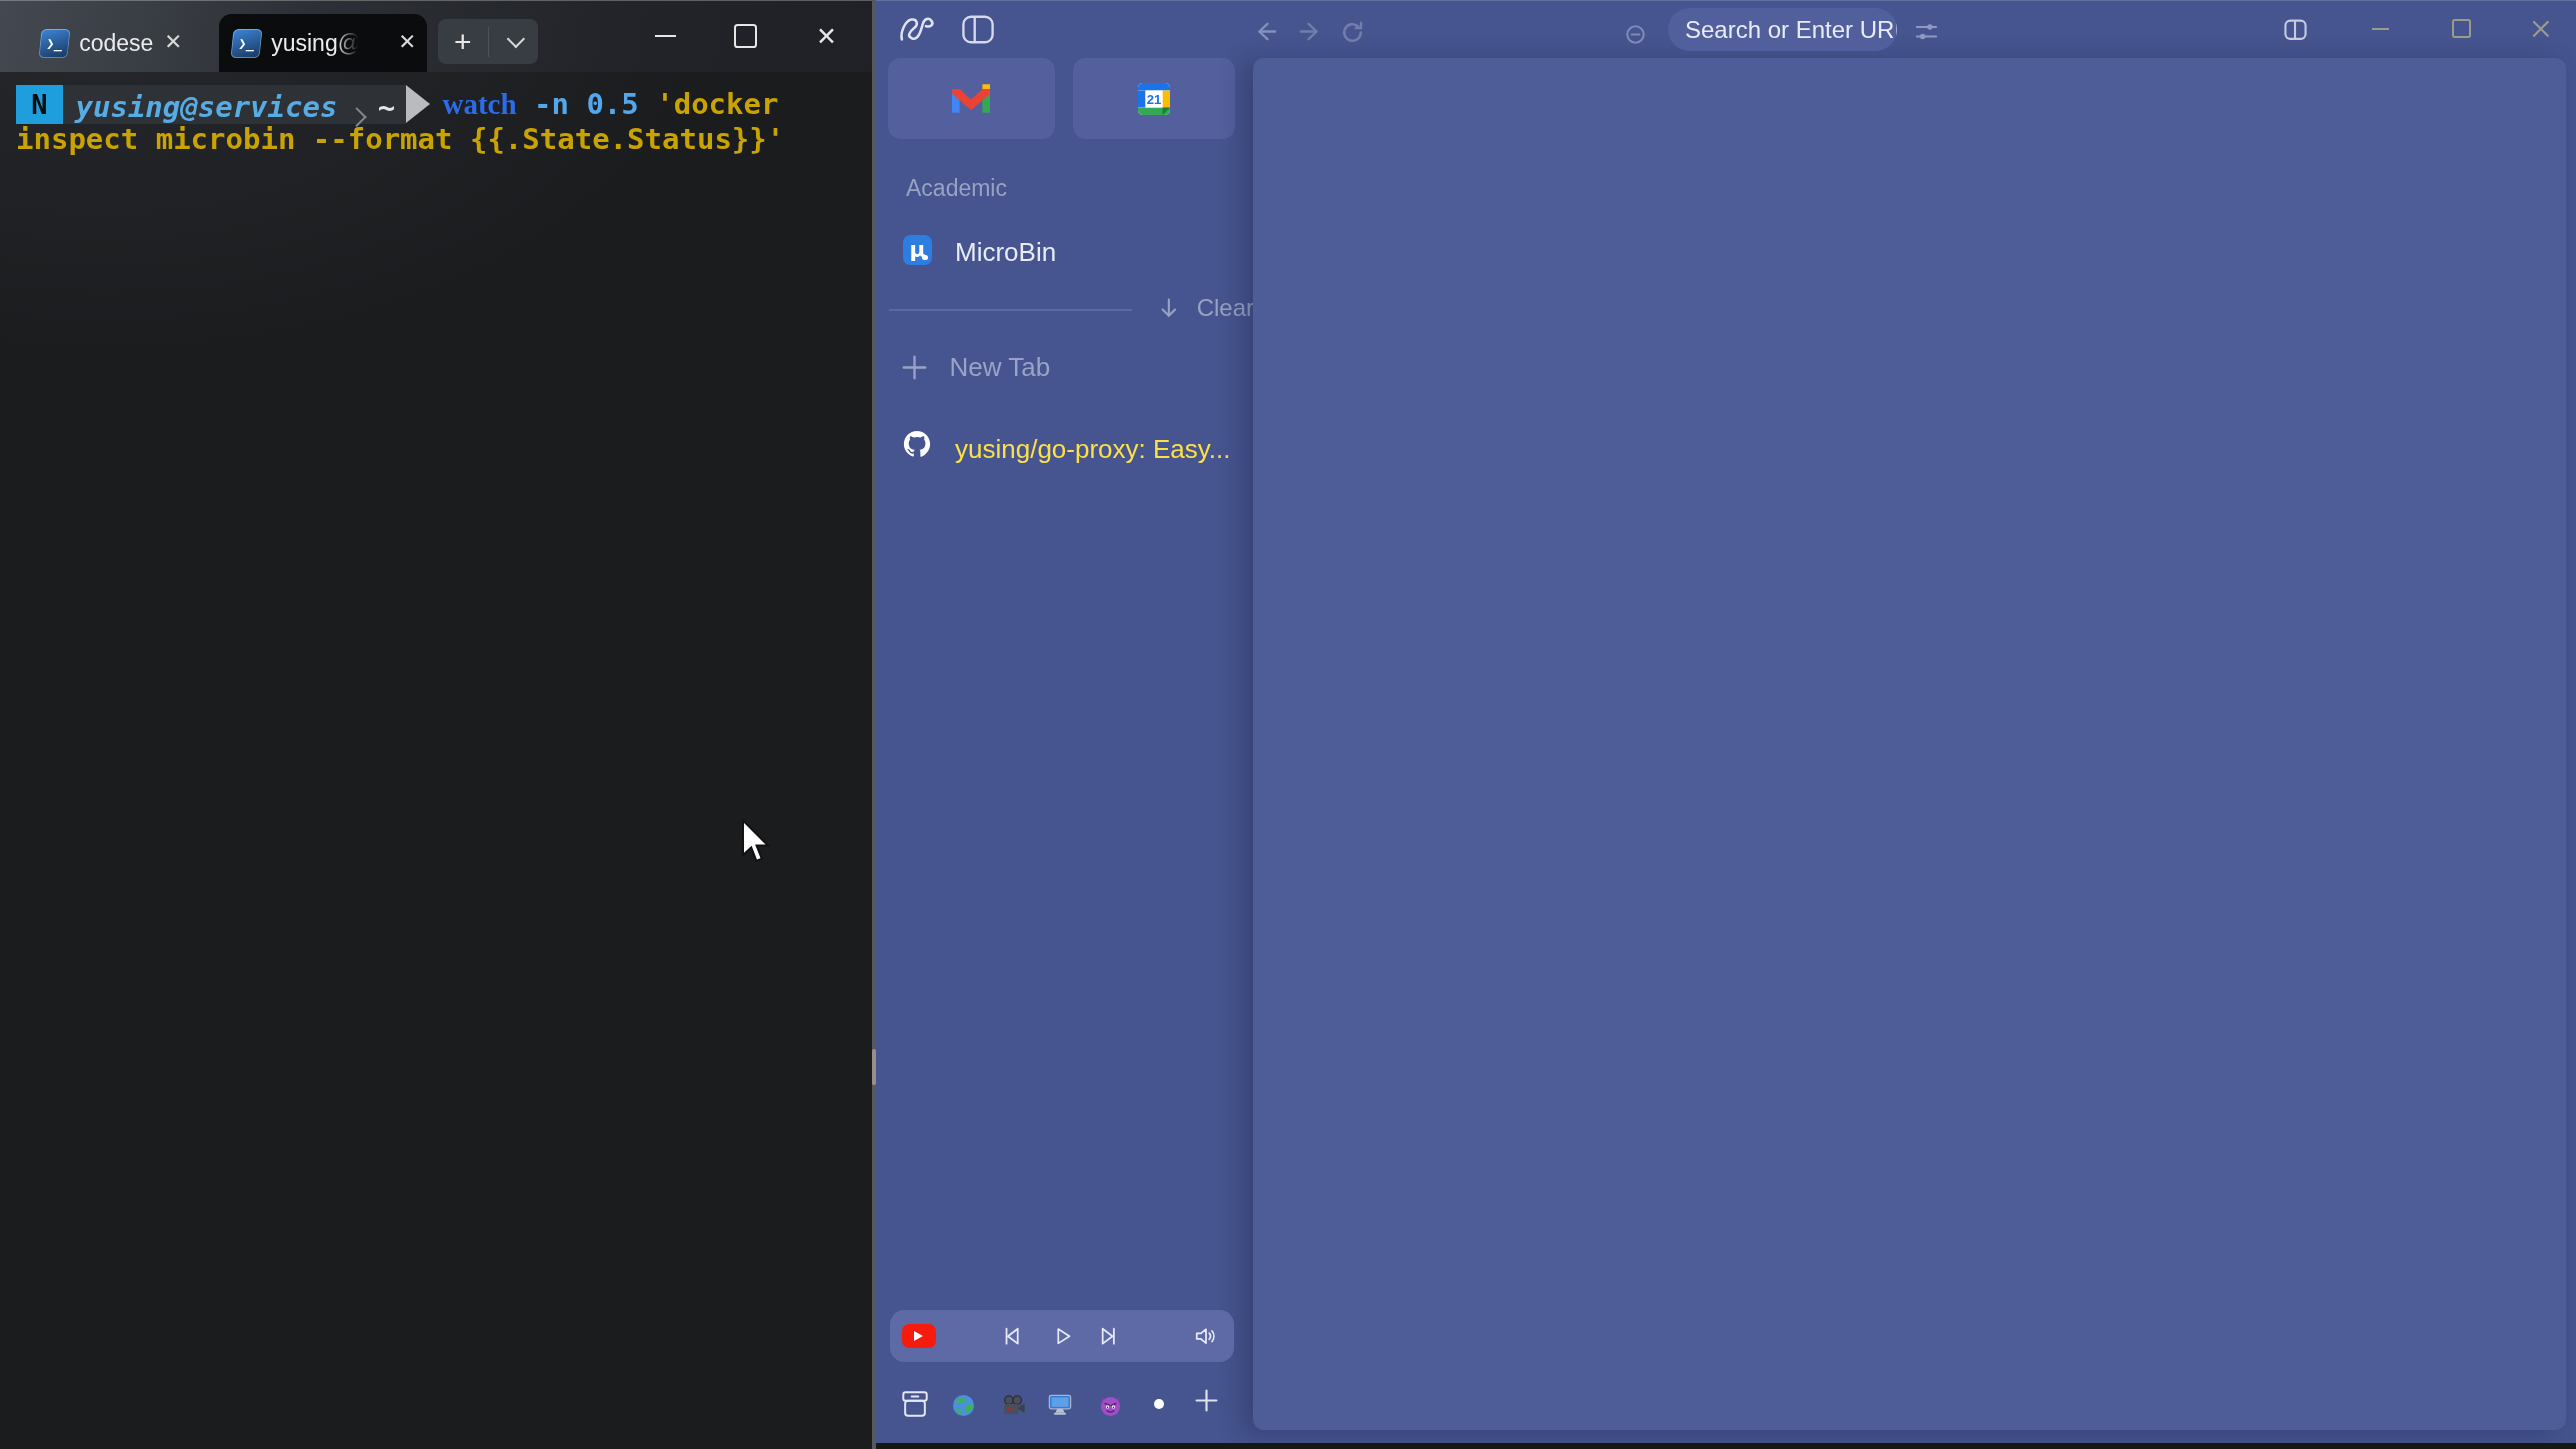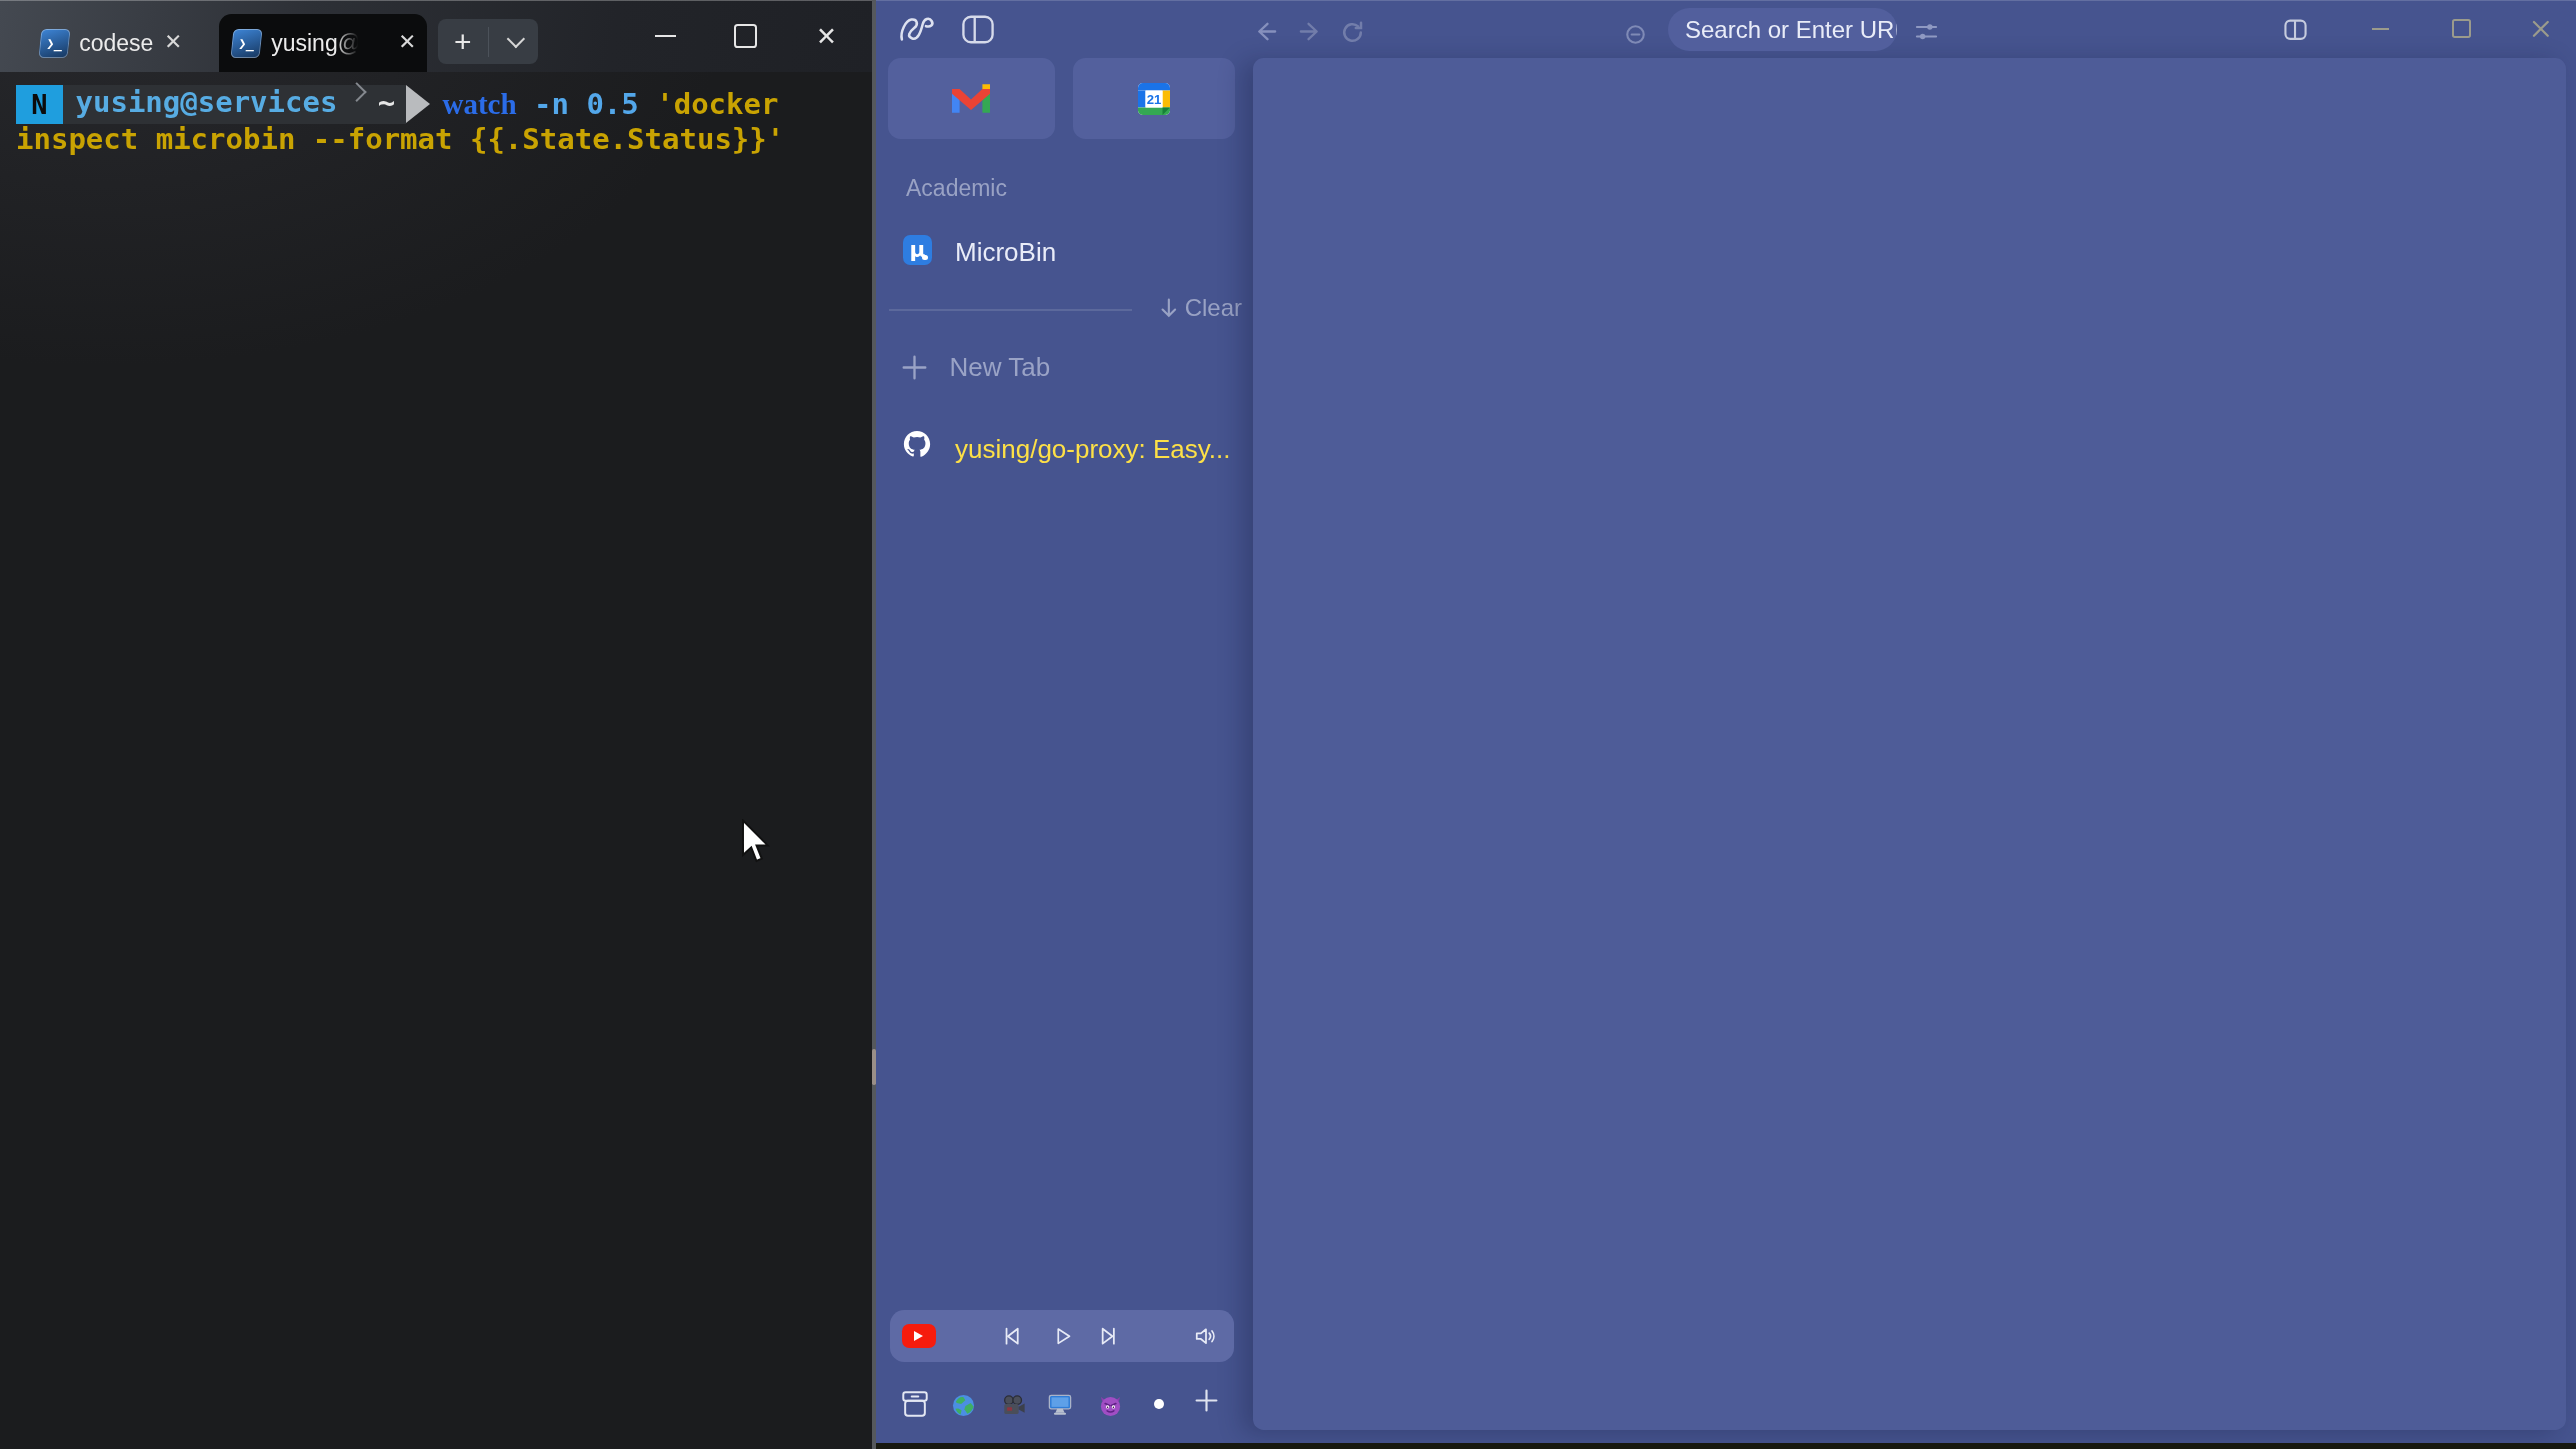--- a/index.html
+++ b/index.html
@@ -34,21 +34,21 @@
   .twc.min{left:637px;} .twc.max{left:717px;} .twc.cls{left:798px;}
   .twc .dash{width:21.5px;border-top:2.2px solid #e6e6e6;}
   .twc .sq{width:19.7px;height:19.7px;border:2.2px solid #e6e6e6;border-radius:3.6px;}
   .twc .x{color:#e6e6e6;font-size:25px;font-weight:300;}
   .term-body{position:absolute;left:0;top:72px;right:0;bottom:0;
     background:radial-gradient(1073px 626px at 12% -5%,#27282c,var(--terminal-bg,#1b1c1e) 58%);
     font:bold 29px "DejaVu Sans Mono",monospace;}
   .prompt-line{position:absolute;left:16px;top:12.5px;height:39px;display:flex;align-items:center;white-space:pre;}
   .env-badge{width:47px;height:39px;background:var(--prompt-badge-blue,#1f9ede);color:#0c0c0c;
     display:flex;align-items:center;justify-content:center;font-size:27px;}
-  .pseg{height:39px;background:#2e3135;display:flex;align-items:flex-start;padding:0 10.7px 0 12.5px;}
+  .pseg{height:39px;background:#2e3135;display:flex;align-items:flex-end;padding:0 10.7px 0 12.5px;font-style:italic;}
   .pseg .user{color:var(--prompt-user-blue,#57ace3);}
   .pseg .pchev{width:11.6px;height:11.6px;border-top:2.7px solid #85898f;border-right:2.7px solid #85898f;
     transform:rotate(45deg);margin:0 14.3px 0 12.5px;}
   .pseg .cwd{color:#e6e6e6;}
   .ptri{width:0;height:0;border-top:19.7px solid transparent;border-bottom:19.7px solid transparent;
     border-left:24px solid #b9bbbe;}
   .cmd1{margin-left:12.5px;}
   .kw{color:var(--command-blue,#2b6ce8);font-family:Liberation Serif, serif;}
   .opt{color:var(--command-light-blue,#53a7ea);margin-top:24px;}
   .str{color:var(--command-gold,#c9a302);margin-top:32px;}
@@ -66,21 +66,21 @@
   .tile{top:57px;height:81px;border-radius:12.5px;background:var(--tile-bg,#53609d);
     display:flex;align-items:center;justify-content:center;}
   .tile.g{left:11.6px;width:167px;}
   .tile.c{left:197px;width:162px;}
   .section-label{left:30px;top:174px;font-size:23px;font-weight:400;color:var(--text-muted,#99a2c4);}
   .mb-icon{left:27px;top:234px;width:29px;height:29.5px;border-radius:7.2px;background:var(--microbin-blue,#2e7de1);
     color:#fff;font:bold 21.5px "DejaVu Sans",sans-serif;display:flex;align-items:center;justify-content:center;}
   .mb-icon i{position:absolute;right:4.5px;bottom:4.5px;width:5.4px;height:5.4px;border-radius:50%;background:#fff;}
   .mb-label{left:79px;top:236px;font-size:26px;color:var(--text-bright,#e9ecf8);}
   .clear-divider{left:12.5px;top:308px;width:243px;height:1.8px;background:#707aa8;opacity:.55;}
-  .clear-btn{left:283px;top:293px;display:flex;align-items:center;gap:6px;color:var(--text-muted,#99a2c4);font-size:24px;}
+  .clear-btn{left:283px;top:293px;display:flex;align-items:center;gap:18px;color:var(--text-muted,#99a2c4);font-size:24px;}
   .newtab-row{left:25px;top:351px;display:flex;align-items:center;gap:21.5px;color:#9aa3c6;font-size:26px;}
   .gh-icon{left:26px;top:428px;}
   .gh-label{left:79px;top:433px;font-size:26px;color:#fde047;max-width:274px;white-space:nowrap;overflow:hidden;}
   .content{left:377px;top:57px;width:1313px;height:1372px;border-radius:10.7px;background:var(--content-bg,#4e5c98);
     box-shadow:-10.7px 3.6px 23px rgba(18,24,58,.28);}
   .nav{top:18px;}
   .nav.back{left:378px;} .nav.fwd{left:421px;} .nav.rel{left:463px;}
   .link-ic{left:748px;top:21.5px;}
   .searchbox{left:792px;top:7.2px;width:229px;height:43px;border-radius:21.5px;background:var(--searchbox-bg,#525f9d);
     color:var(--text-bright,#e9ecf8);font-size:24px;line-height:43px;padding-left:17px;box-sizing:border-box;

